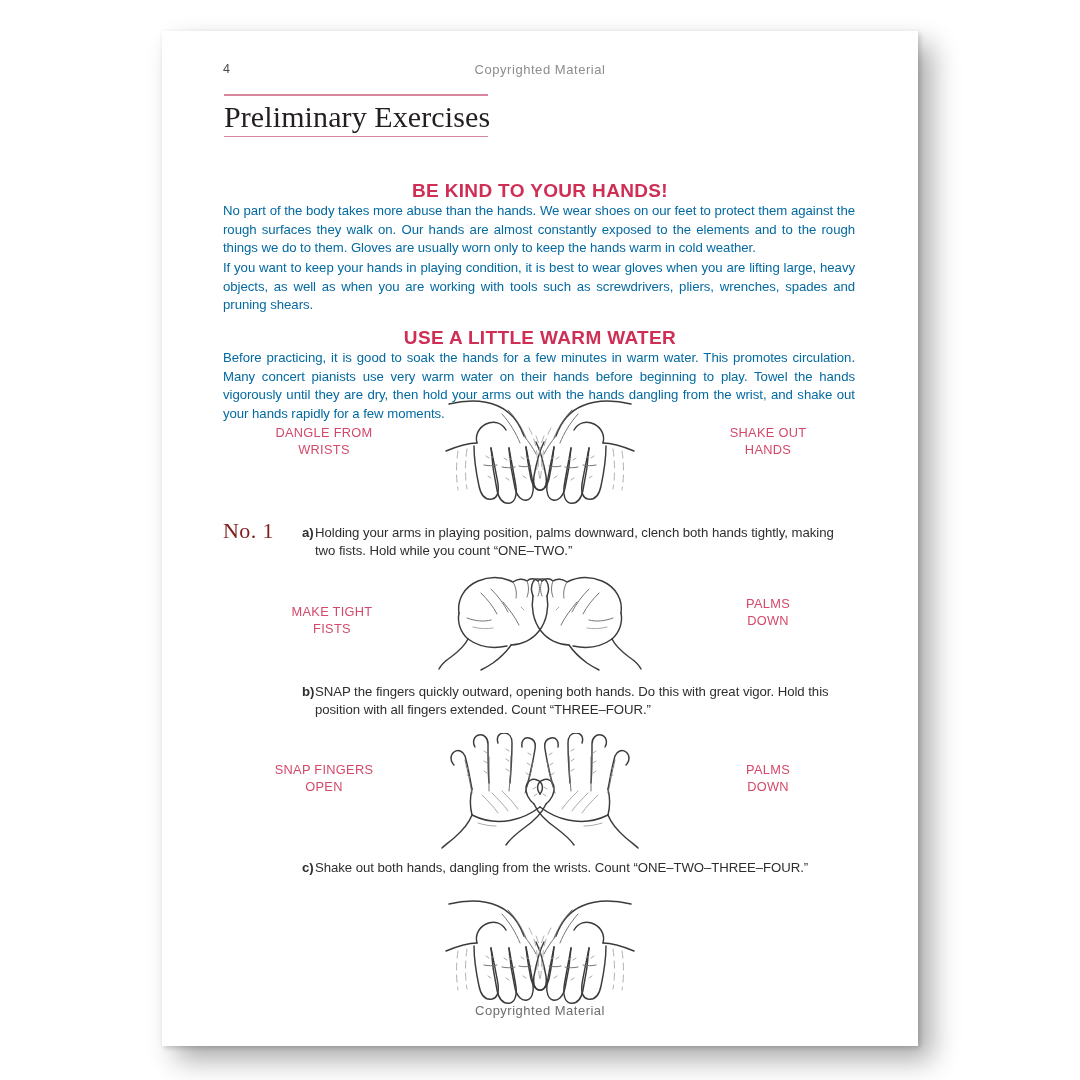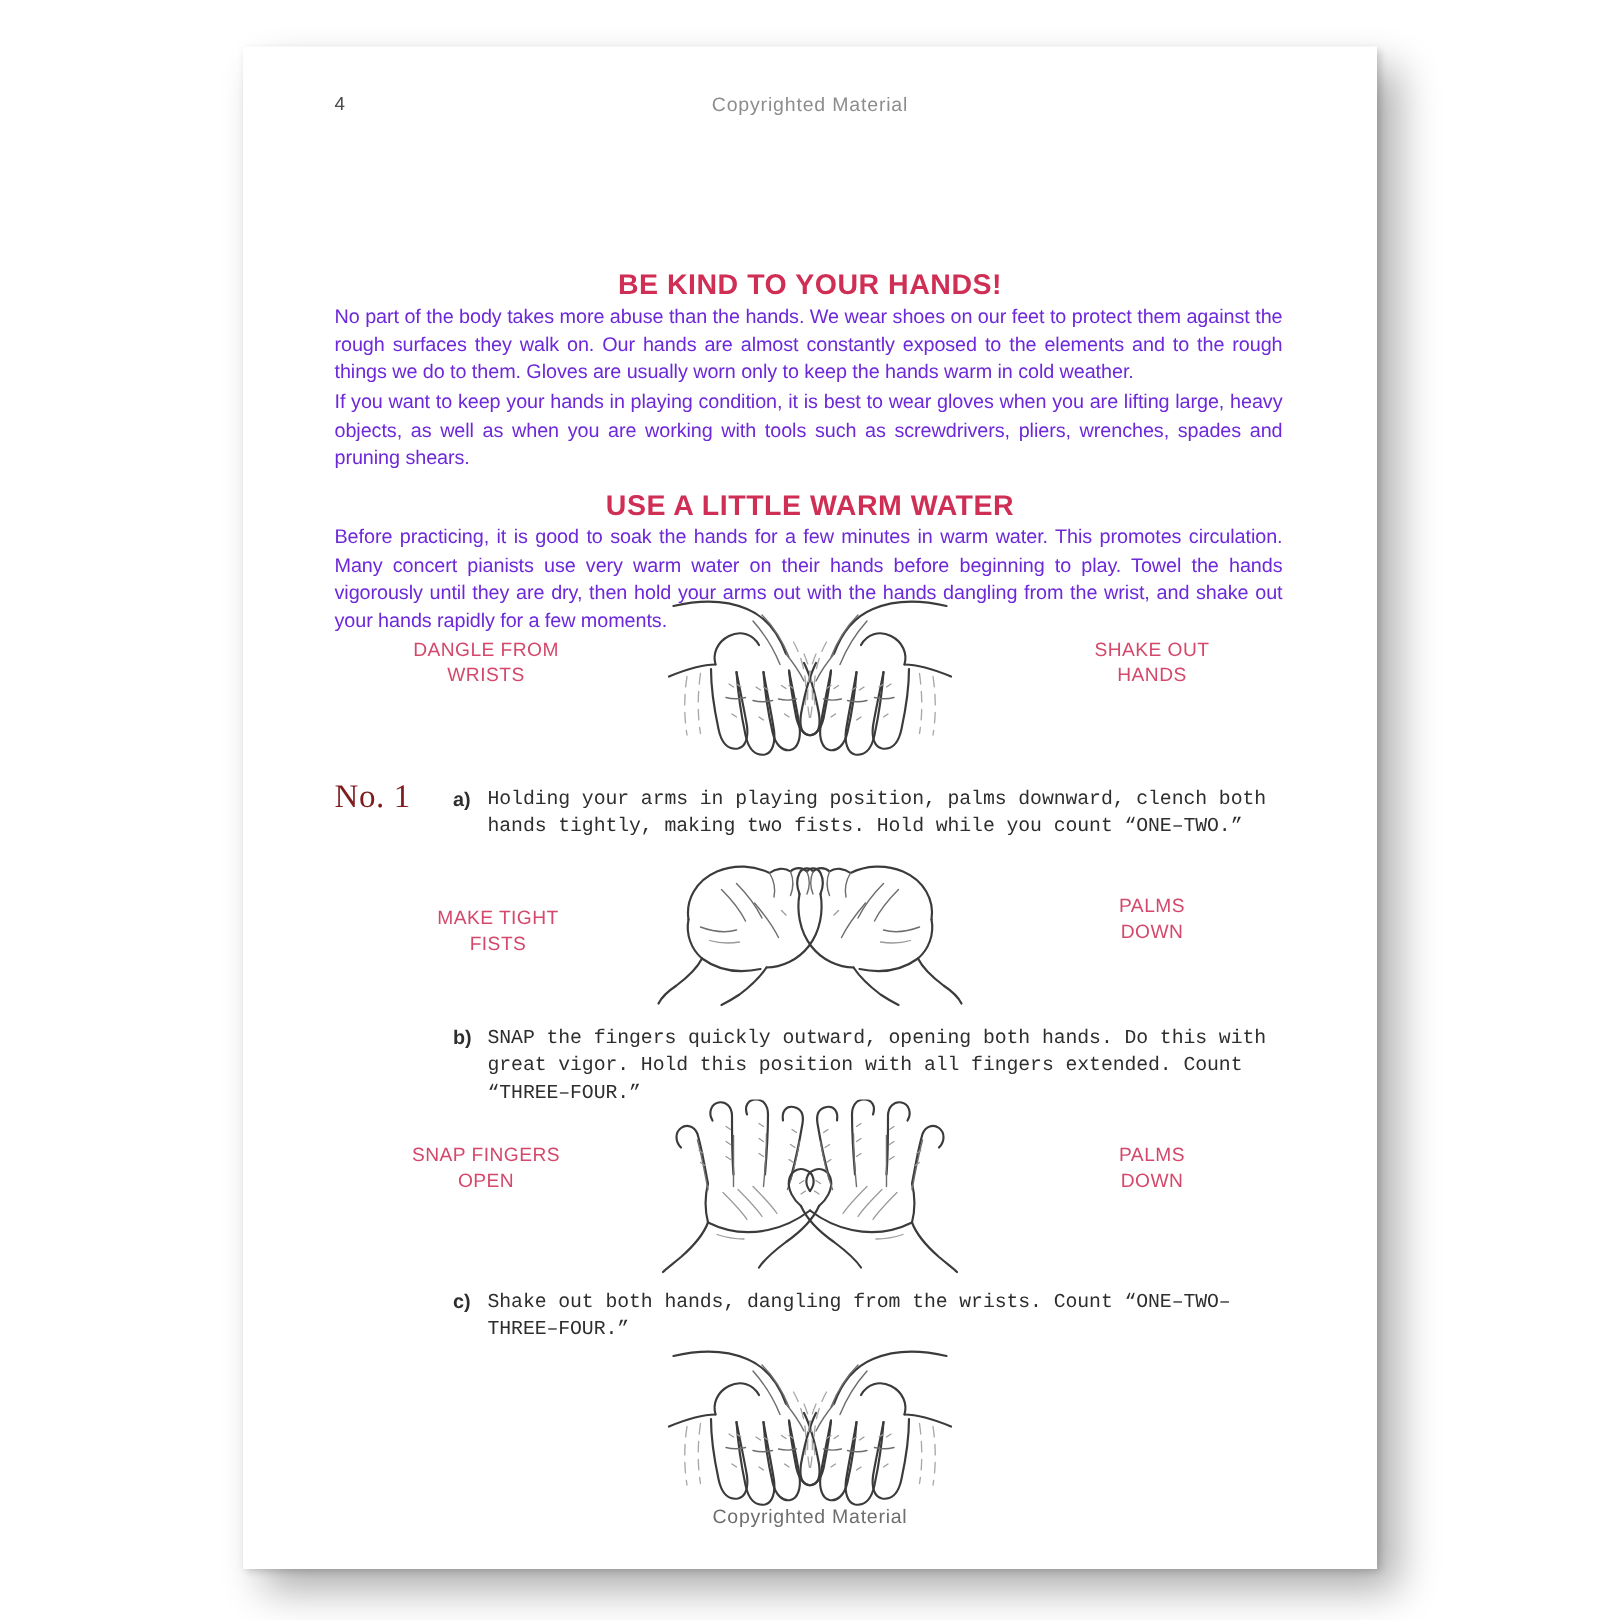--- a/index.html
+++ b/index.html
@@ -98,21 +98,21 @@
     color: #cf2e55;
     letter-spacing: 0.35px;
   }
 
   
   .para {
     position: absolute;
     width: 632px;
     font-size: 13.2px;
     line-height: 18.6px;
-    color: #6d28d9;
+    color: #0369a1;
     text-align: justify;
     letter-spacing: -0.05px;
   }
 
   
   .figure-row {
     position: absolute;
     width: 634px;
     height: 130px;
   }
@@ -154,22 +154,21 @@
     letter-spacing: -0.05px;
   }
   .step .step-letter {
     position: absolute;
     left: 0;
     top: 0;
     font-weight: bold;
   }
   .step .step-text {
     display: block;
-    margin-left: 23px;
-    font-family: Liberation Mono, monospace;
+    margin-left: 13px;
   }
 
   
   .page-footer {
     position: absolute;
     left: 0;
     width: 634px;
     text-align: center;
     font-size: 13px;
     color: #6e6e6e;
@@ -186,20 +185,25 @@
 <body>
 
 <div class="page-sheet">
   <div class="page-inner">
 
     <div class="running-head">
       <span class="folio">4</span>
       <span class="running-head-title">Copyrighted Material</span>
     </div>
 
+    <div class="chapter-title-block">
+      <div class="rule-top"></div>
+      <div class="chapter-title">Preliminary Exercises</div>
+      <div class="rule-bottom"></div>
+    </div>
 
     <div class="section-heading" style="top:149px;">BE KIND TO YOUR HANDS!</div>
 
     <div class="para" style="top:171px;">No part of the body takes more abuse than the hands.  We wear shoes on our feet to protect them against the rough surfaces they walk on.  Our hands are almost constantly exposed to the elements and to the rough things we do to them.  Gloves are usually worn only to keep the hands warm in cold weather.</div>
     <div class="para" style="top:228px;">If you want to keep your hands in playing condition, it is best to wear gloves when you are lifting large, heavy objects, as well as when you are working with tools such as screwdrivers, pliers, wrenches, spades and pruning shears.</div>
 
     <div class="section-heading" style="top:296px;">USE A LITTLE WARM WATER</div>
 
     <div class="para" style="top:318px;">Before practicing, it is good to soak the hands for a few minutes in warm water.  This promotes circulation.  Many concert pianists use very warm water on their hands before beginning to play.  Towel the hands vigorously until they are dry, then hold your arms out with the hands dangling from the wrist, and shake out your hands rapidly for a few moments.</div>
 

